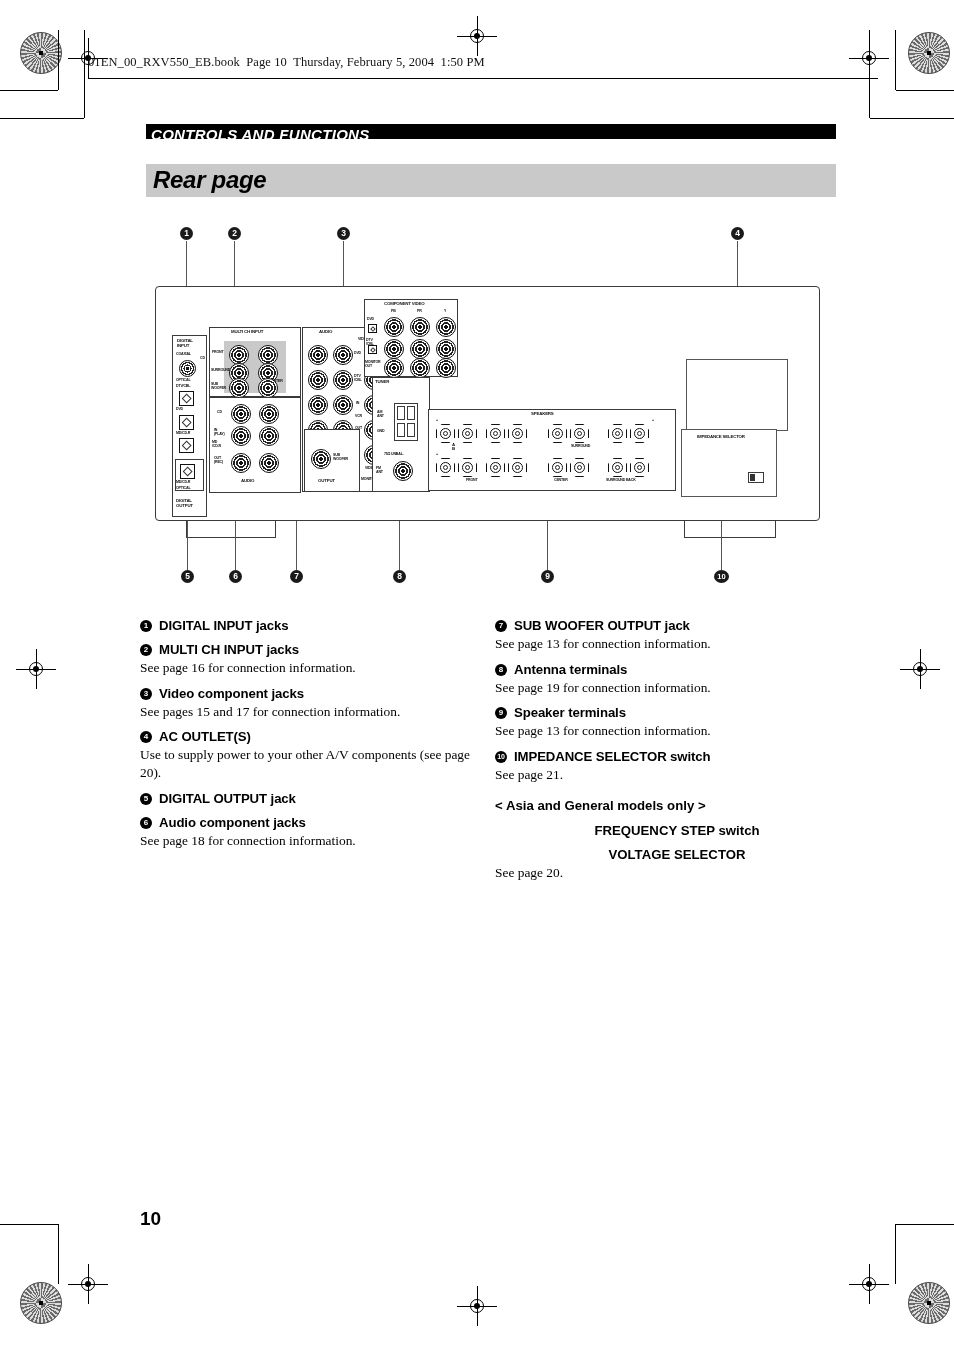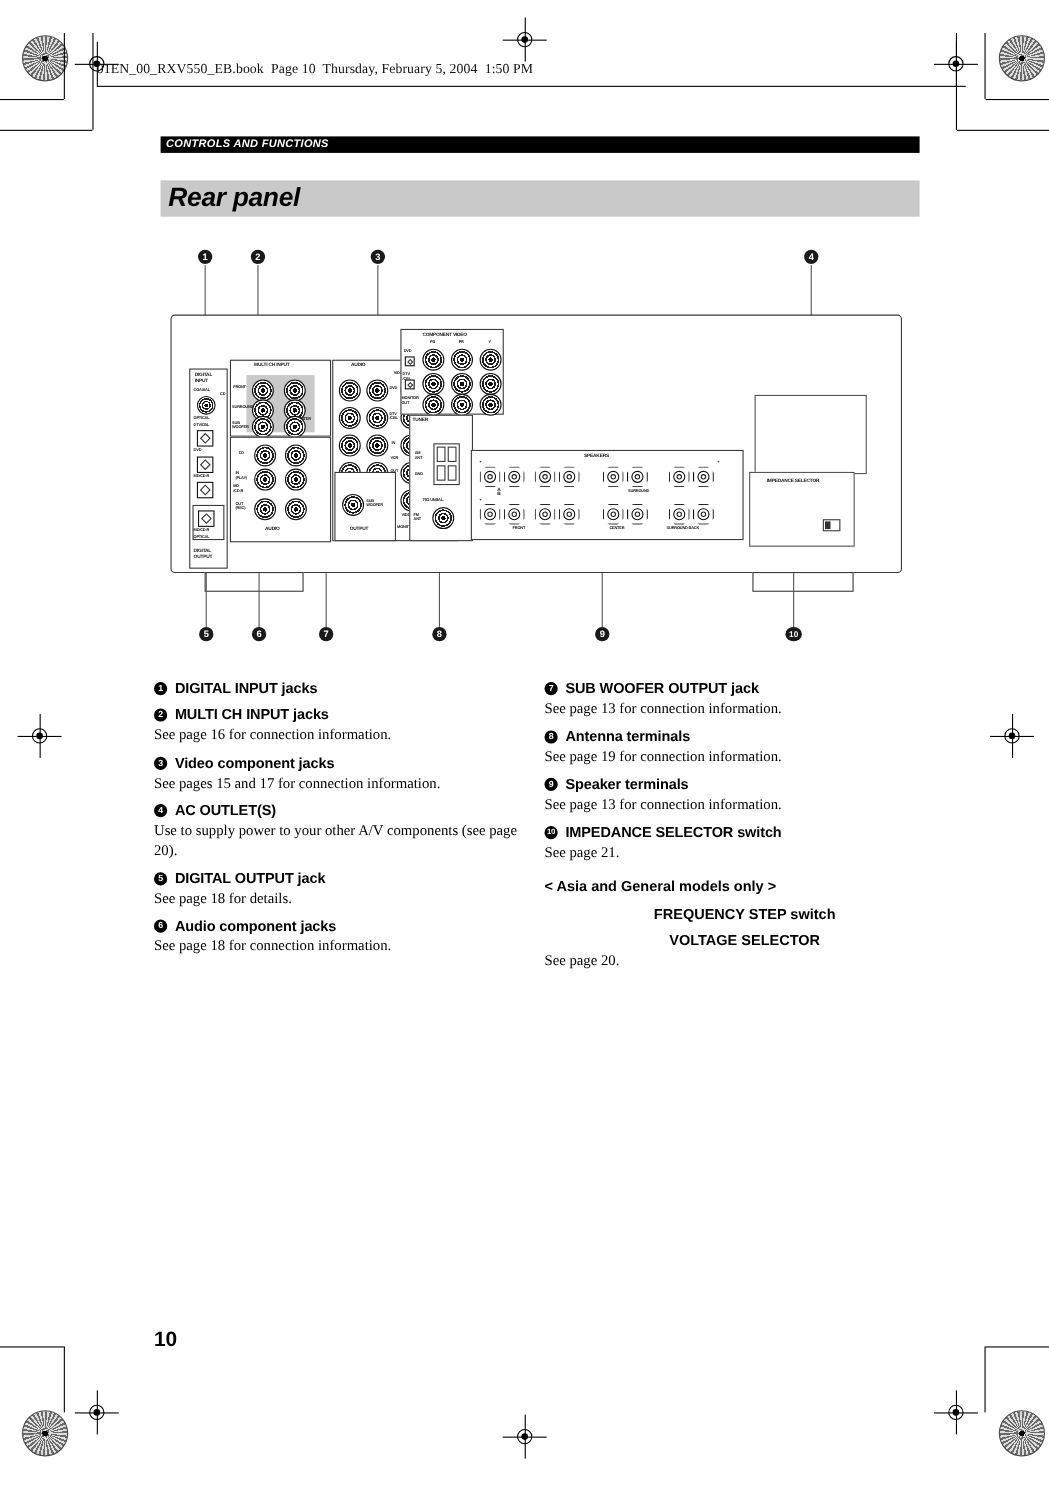--- a/index.html
+++ b/index.html
@@ -91,21 +91,21 @@
     background: #000;
   }
   .section-bar span {
     position: absolute;
     left: 5px;
     top: 2px;
     color: #fff;
     font-family: "Liberation Sans", sans-serif;
     font-weight: bold;
     font-style: italic;
-    font-size: 10px;
+    font-size: 15px;
     letter-spacing: 0.3px;
   }
   .title-bar {
     position: absolute;
     left: 146px;
     top: 164px;
     width: 690px;
     height: 33px;
     background: #c9c9c9;
   }
@@ -398,21 +398,21 @@
 <div class="crop-line" style="left:896px;top:1224px;width:58px;height:1px;"></div>
 <div class="crop-line" style="left:895px;top:1224px;width:1px;height:60px;"></div>
 
 <div class="doc-header">01EN_00_RXV550_EB.book  Page 10  Thursday, February 5, 2004  1:50 PM</div>
 <div class="header-rule"></div>
 
 <div class="section-bar">
   <span>CONTROLS AND FUNCTIONS</span>
 </div>
 <div class="title-bar">
-  <span>Rear panel</span>
+  <span>Rear page</span>
 </div>
 
 <div class="callout" style="left:180px;top:227px;">1</div>
 <div class="leader" style="left:186px;top:241px;height:117px;"></div>
 
 <div class="callout" style="left:228px;top:227px;">2</div>
 <div class="leader" style="left:234px;top:241px;height:101px;"></div>
 
 <div class="callout" style="left:337px;top:227px;">3</div>
 <div class="leader" style="left:343px;top:241px;height:97px;"></div>
@@ -654,21 +654,20 @@
       <span>AC OUTLET(S)</span>
     </div>
     <div class="entry-body">Use to supply power to your other A/V components (see page 20).</div>
   </div>
 
   <div class="entry">
     <div class="entry-head">
       <span class="bullet">5</span>
       <span>DIGITAL OUTPUT jack</span>
     </div>
-    <div class="entry-body">See page 18 for details.</div>
   </div>
 
   <div class="entry">
     <div class="entry-head">
       <span class="bullet">6</span>
       <span>Audio component jacks</span>
     </div>
     <div class="entry-body">See page 18 for connection information.</div>
   </div>
 

